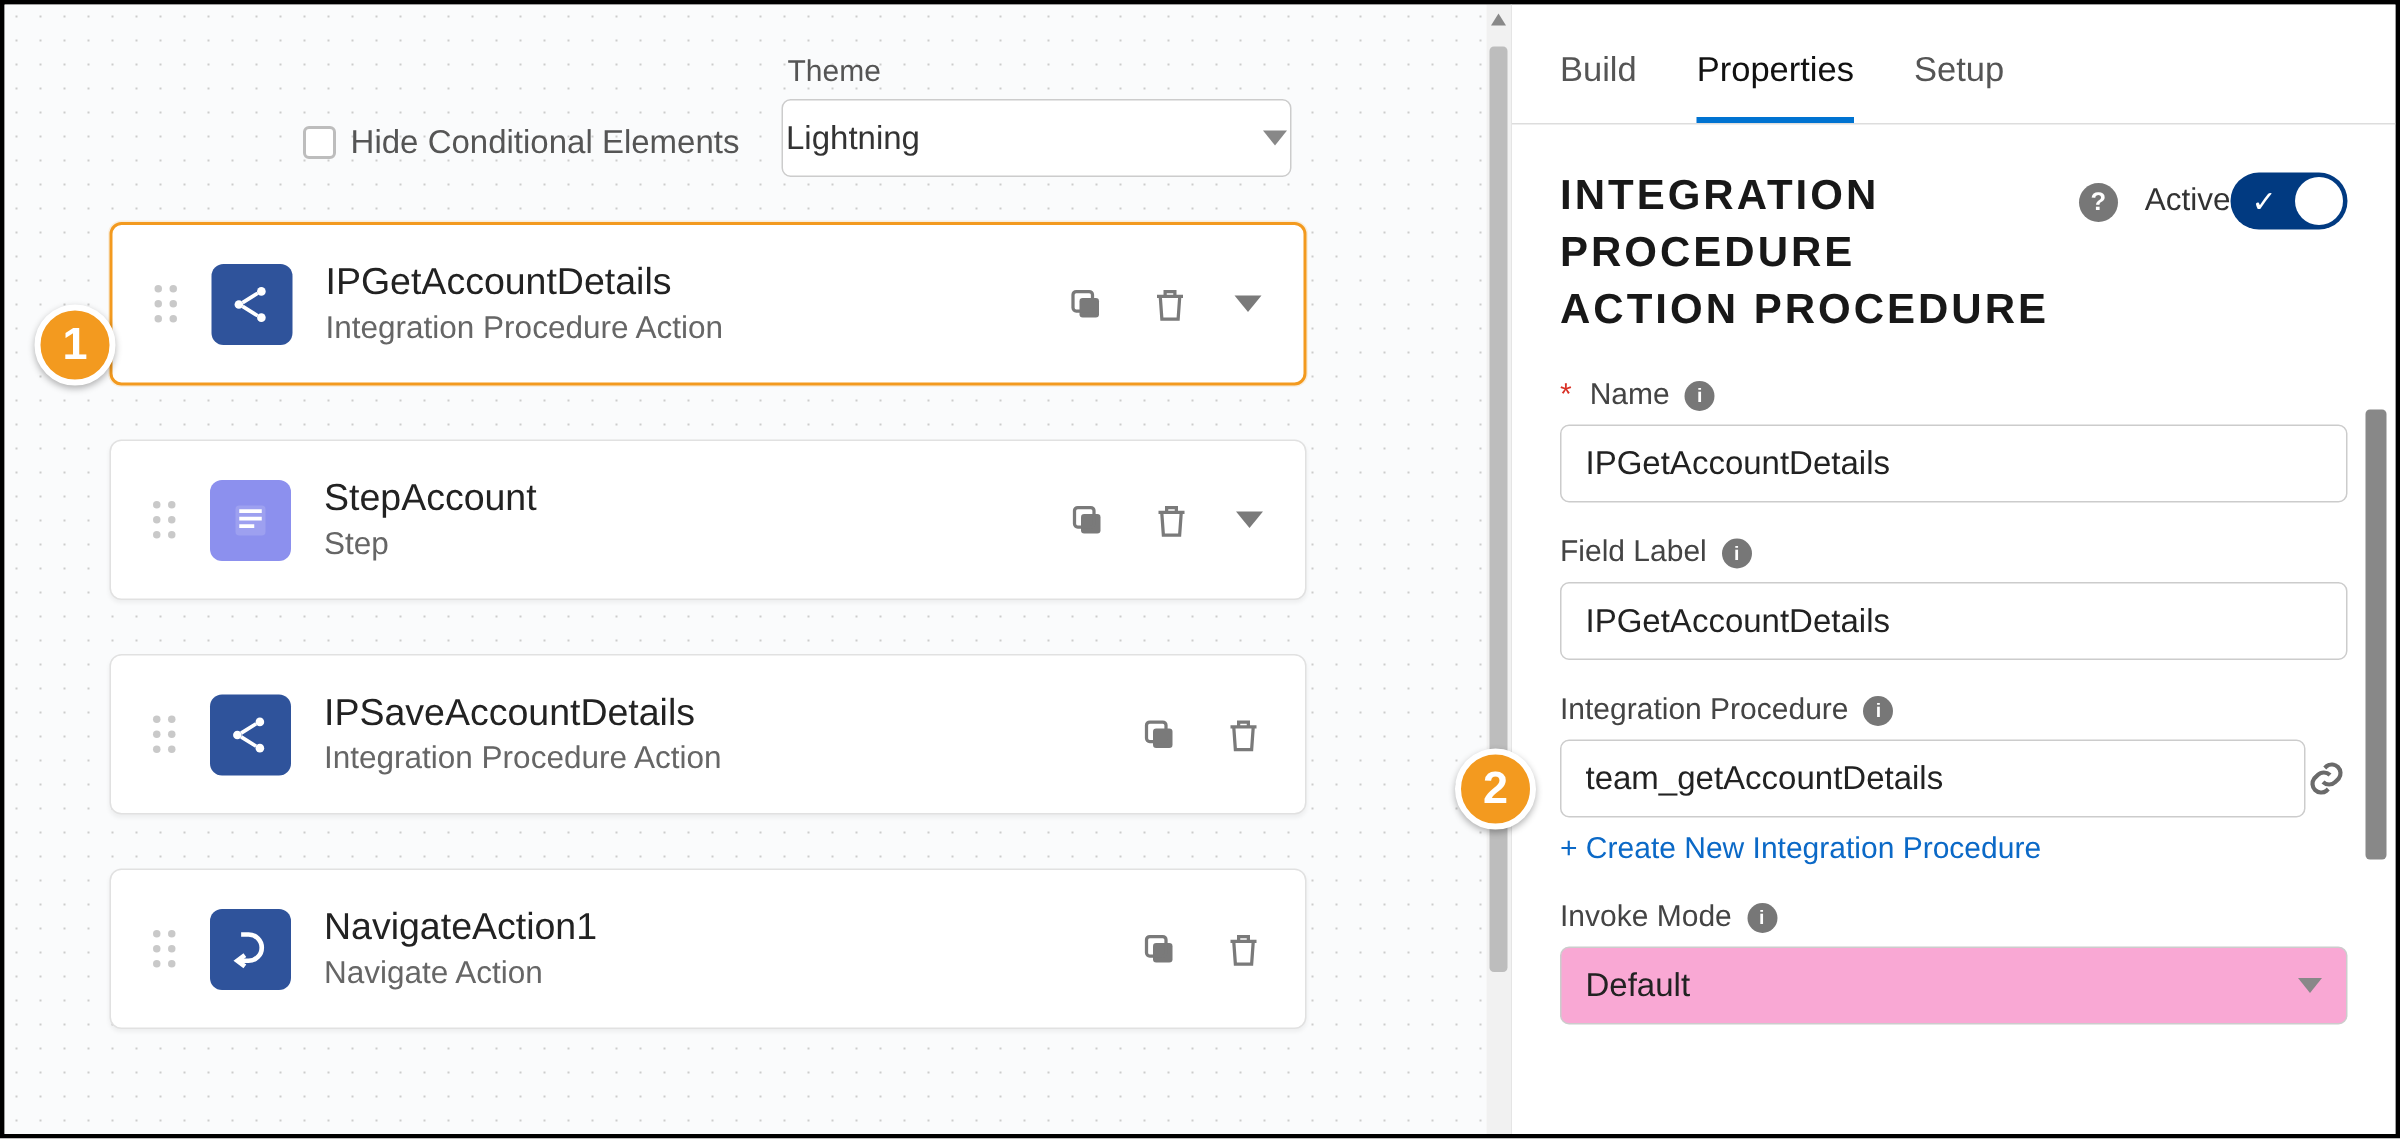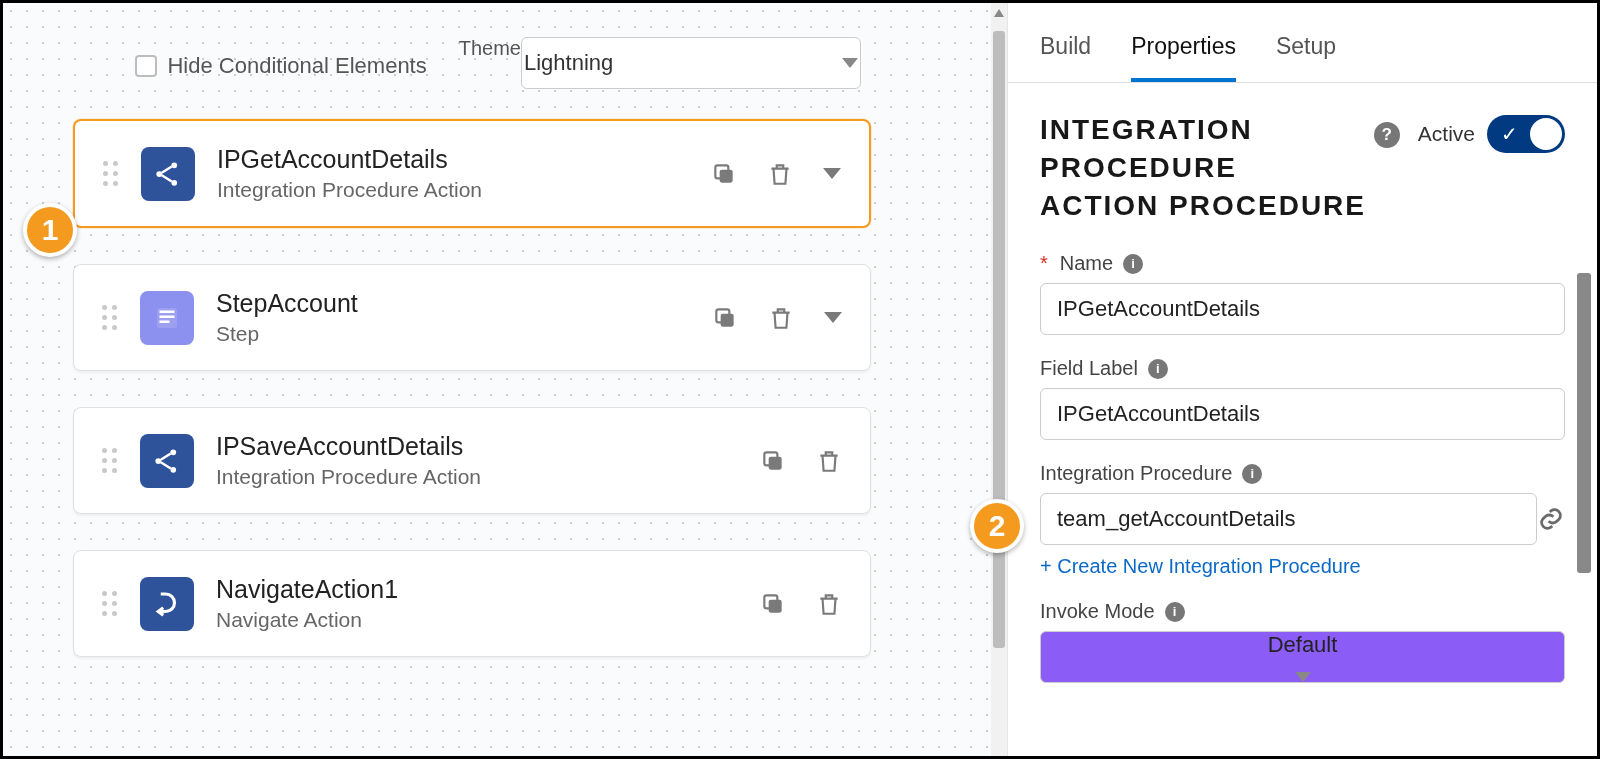--- a/index.html
+++ b/index.html
@@ -8,21 +8,21 @@
   .split { display:flex; height:100%; }
   .canvas { flex:1; position:relative; background-image: radial-gradient(#ccc 1px, transparent 1px); background-size: 16px 16px; background-color:#fafbfc; padding:20px; }
   .sidepanel { width:590px; border-left:1px solid #e5e5e5; background:#fff; padding:0 32px; overflow:hidden; position:relative; }
   .scroll-hint { position:absolute; right:6px; top:0; width:14px; height:100%; }
   .scroll-thumb { position:absolute; top:0; width:14px; height:30px; background:#888; border-radius:3px; }
 
   
   .topcontrols { display:flex; align-items:flex-end; gap:28px; justify-content:flex-end; margin:14px 110px 30px 0; }
   .checkbox { width:22px; height:22px; border:2px solid #bdbdbd; border-radius:4px; display:inline-block; vertical-align:middle; margin-right:10px; background:#fff; }
   .hide-label { font-size:22px; color:#555; }
-  .theme-block { display:flex; flex-direction:row; }
+  .theme-block { display:flex; flex-direction:column; }
   .theme-label { font-size:20px; color:#555; margin-bottom:6px; margin-left:4px; }
   .select { width:340px; height:52px; border:1px solid #ccc; border-radius:6px; background:#fff; display:flex; align-items:center; justify-content:space-between; padding:0 2px; font-size:22px; color:#333; }
   .caret { width:0; height:0; border-left:8px solid transparent; border-right:8px solid transparent; border-top:10px solid #888; }
 
   
   .card { background:#fff; border:1px solid #e1e1e1; border-radius:8px; margin:0 100px 36px 50px; padding:24px 28px; display:flex; align-items:center; box-shadow:0 2px 3px rgba(0,0,0,.05); position:relative; }
   .card.selected { border:2px solid #f39a1f; box-shadow:0 0 0 1px #f39a1f22; }
   .drag { width:20px; margin-right:18px; display:grid; grid-template-columns:repeat(2,5px); gap:5px; }
   .drag span { width:5px; height:5px; background:#c9c9c9; border-radius:50%; }
   .iconbox { width:54px; height:54px; border-radius:8px; display:flex; align-items:center; justify-content:center; margin-right:22px; flex-shrink:0; }
@@ -47,35 +47,35 @@
   .vscroll .vthumb { position:absolute; top:28px; left:2px; width:12px; height:82%; background:#bdbdbd; border-radius:3px; }
   .vscroll .varr { position:absolute; left:3px; width:0; height:0; border-left:5px solid transparent; border-right:5px solid transparent; border-bottom:8px solid #888; top:6px; }
 
   
   .tabs { display:flex; gap:40px; border-bottom:1px solid #ddd; margin:16px -32px 28px -32px; padding:0 32px; }
   .tab { padding:14px 0 18px 0; font-size:23px; color:#555; cursor:pointer; }
   .tab.active { color:#111; font-weight:400; border-bottom:4px solid #0073d1; }
   .panelhead { display:flex; align-items:flex-start; justify-content:space-between; margin-bottom:28px; }
   .paneltitle { font-size:28px; font-weight:700; letter-spacing:2px; line-height:1.35; }
   .help { width:26px; height:26px; border-radius:50%; background:#777; color:#fff; display:flex; align-items:center; justify-content:center; font-size:17px; font-weight:700; margin:6px 10px 0 0; }
-  .togglewrap { display:flex; align-items:center; gap:12px; margin-top:4px; }
+  .togglewrap { display:flex; align-items:center; margin-top:4px; }
   .togglelabel { font-size:21px; color:#333; }
   .toggle { width:78px; height:38px; border-radius:20px; background:#013a81; position:relative; }
   .toggle .knob { position:absolute; right:3px; top:3px; width:32px; height:32px; border-radius:50%; background:#fff; }
   .toggle .chk { position:absolute; left:14px; top:7px; color:#fff; font-size:20px; }
 
   .fieldset { margin-bottom:22px; }
   .flabel { font-size:20px; color:#444; margin-bottom:8px; display:flex; align-items:center; gap:10px; }
   .req { color:#d93025; margin-right:2px; }
   .info { width:20px; height:20px; border-radius:50%; background:#777; color:#fff; font-size:13px; display:flex; align-items:center; justify-content:center; font-weight:700; }
   .finput { width:100%; height:52px; border:1px solid #ccc; border-radius:6px; padding:0 16px; font-size:22px; color:#222; background:#fff; }
   .iprow { display:flex; align-items:center; }
   .linkicon { width:28px; height:28px; stroke:#6a6a6a; fill:none; stroke-width:2.4; }
   .createlink { color:#0b69c7; font-size:20px; margin-top:10px; display:inline-block; }
-  .selectrow { display:flex; align-items:center; justify-content:space-between; width:100%; height:52px; border:1px solid #ccc; border-radius:6px; padding:0 16px; font-size:22px; color:#222; background:#8b5cf6;flex-direction:column; }
+  .selectrow { display:flex; align-items:center; justify-content:space-between; width:100%; height:52px; border:1px solid #ccc; border-radius:6px; padding:0 16px; font-size:22px; color:#222; background:#f9a8d4; }
 </style>
 </head>
 <body>
 
 <div class="frame">
   <div class="split">
 
     <div class="canvas">
       <div class="badge badge1">1</div>
 

